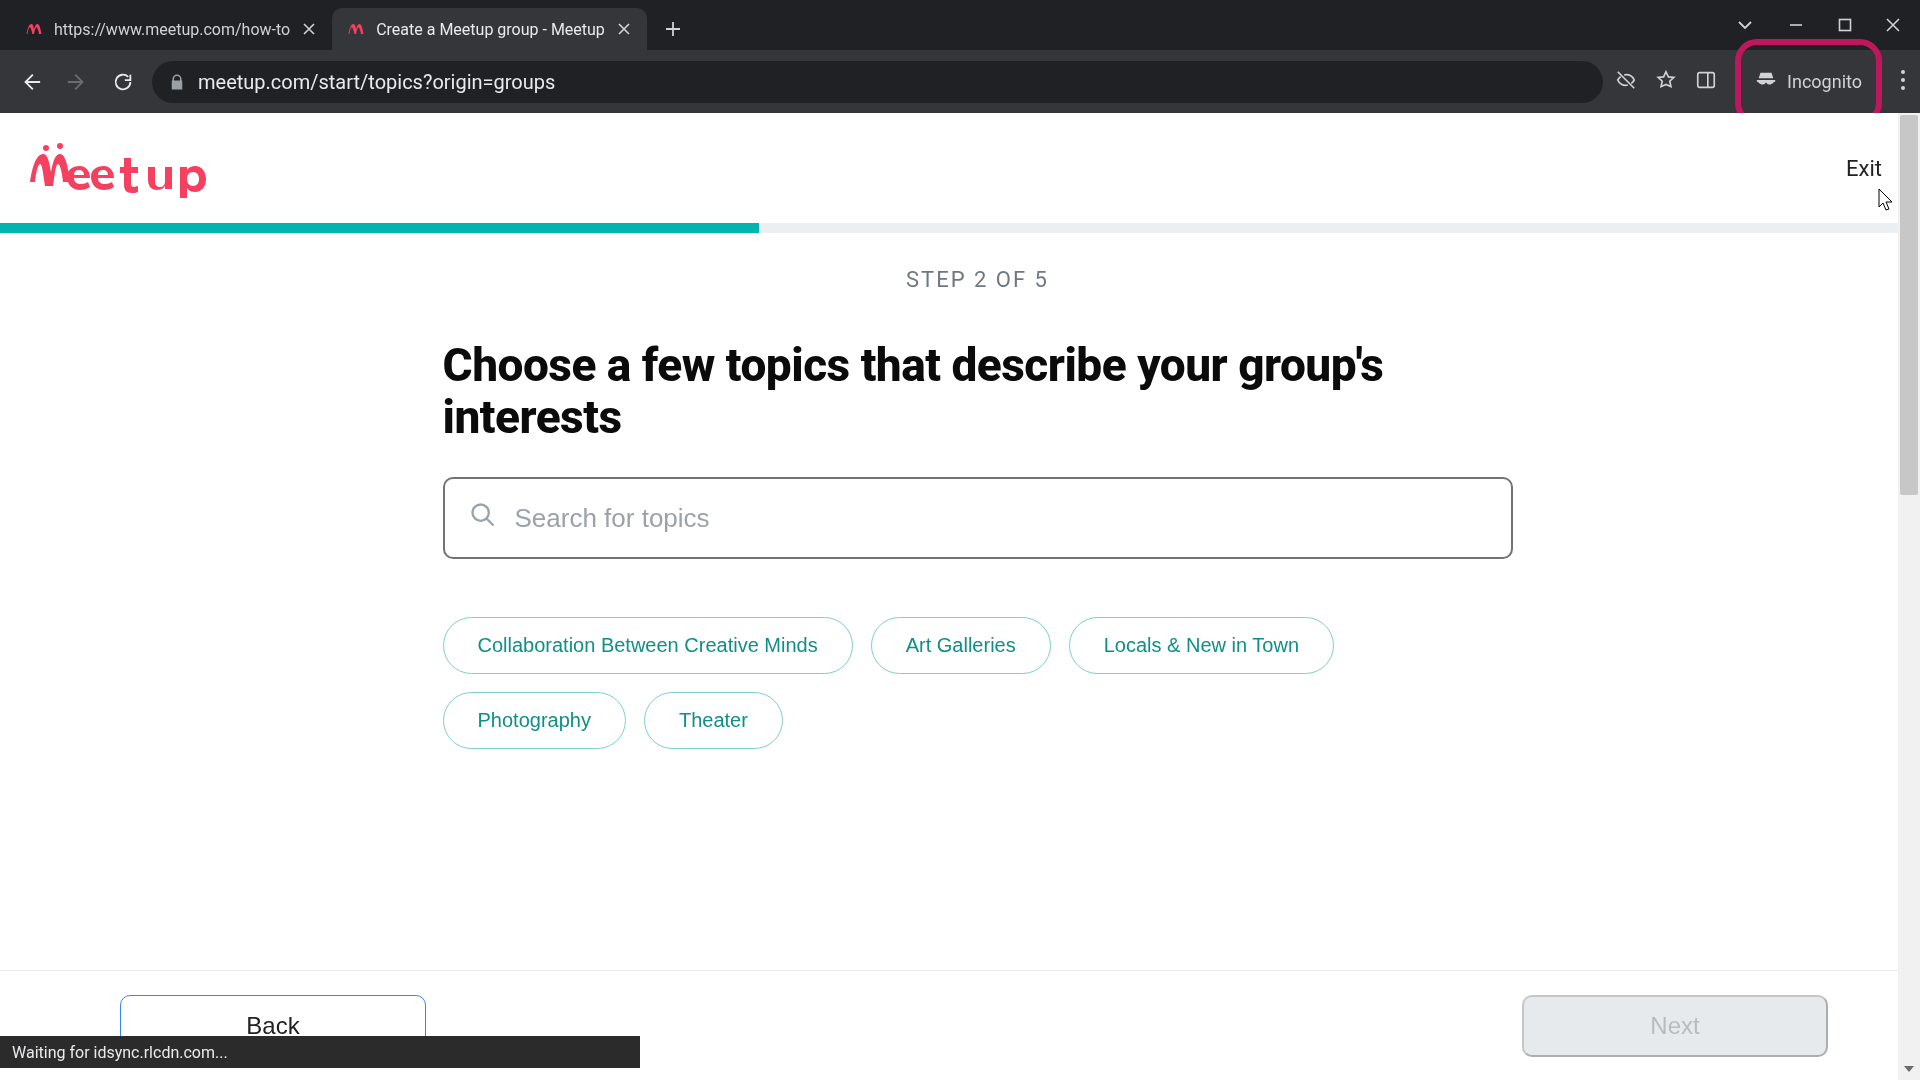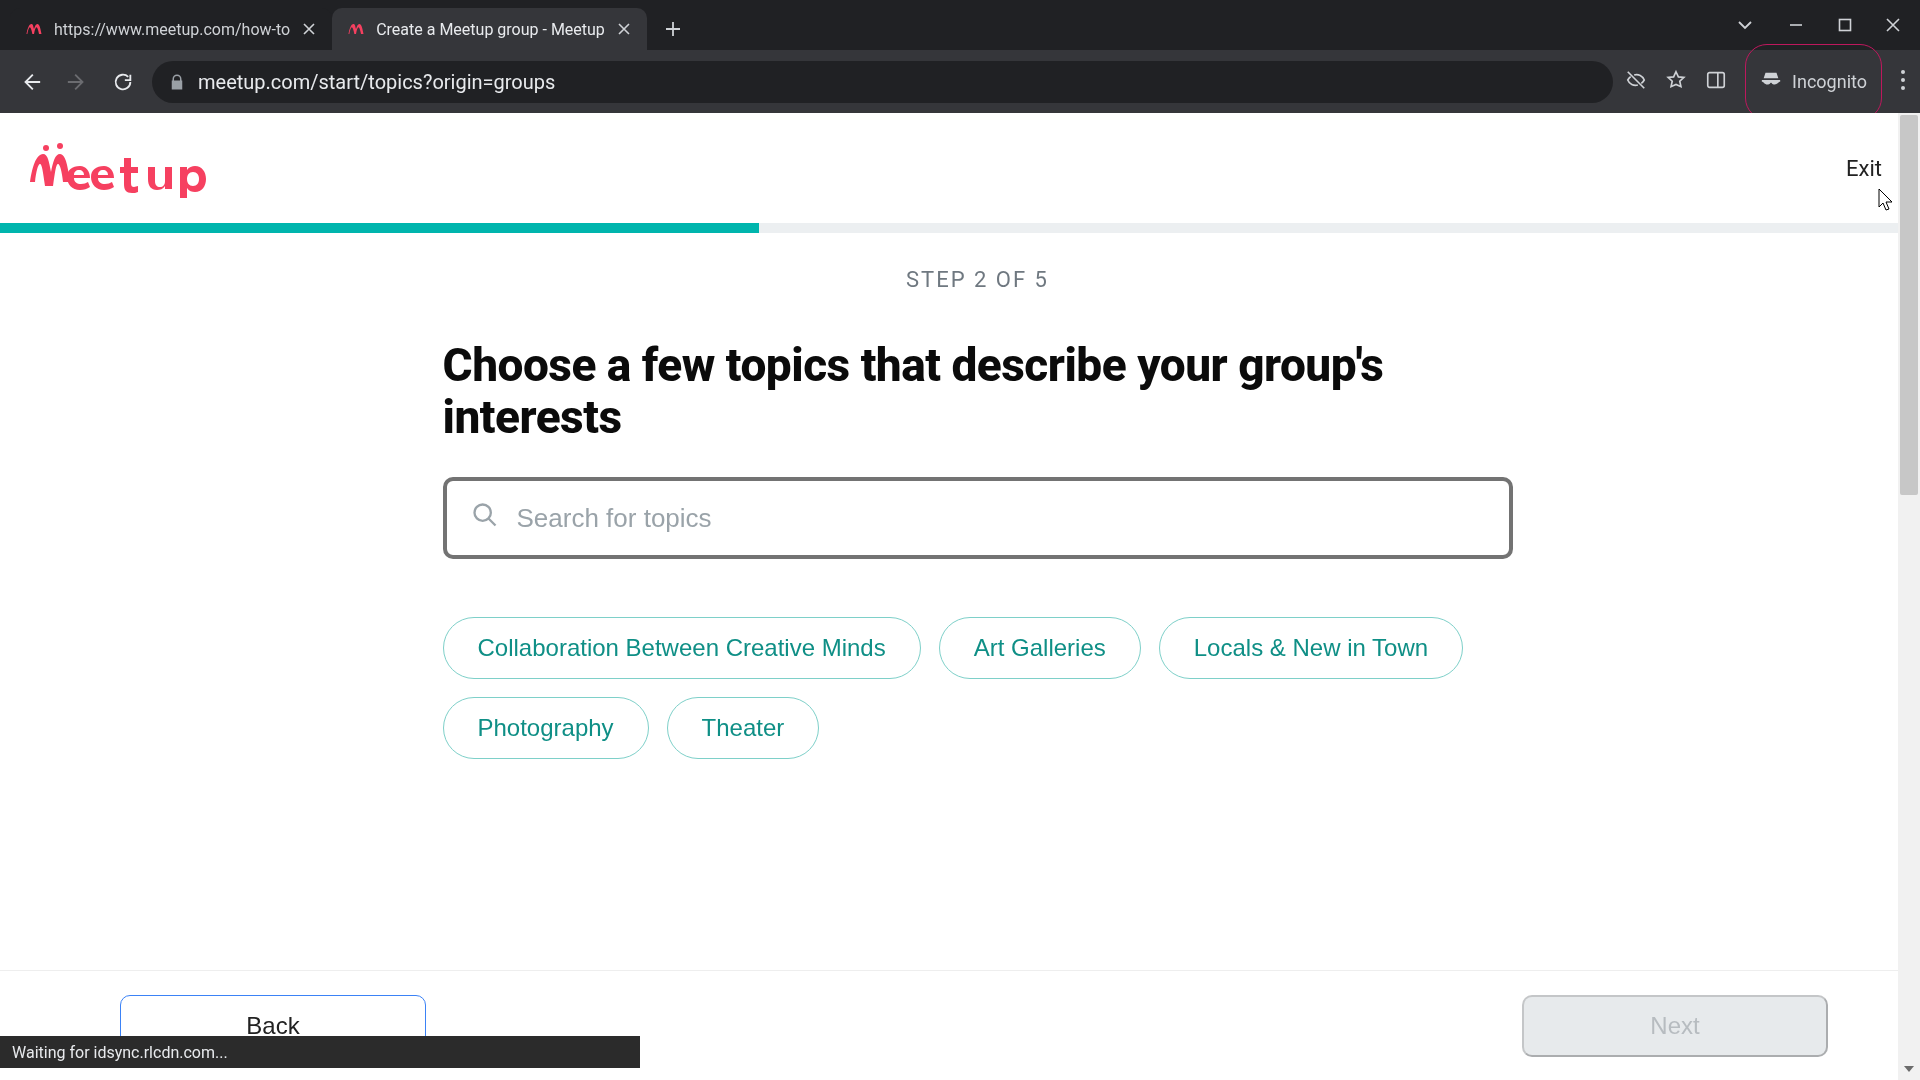--- a/index.html
+++ b/index.html
@@ -21,21 +21,21 @@
   .new-tab { width: 36px; height: 36px; display: inline-flex; align-items: center; justify-content: center; color: #cfd2d6; border-radius: 50%; margin-left: 8px; margin-bottom: 3px; }
   .win-controls { position: absolute; right: 0; top: 0; height: 50px; display: flex; align-items: center; gap: 34px; padding-right: 20px; color: #cfd2d6; }
   .win-controls span, .win-controls svg { display: inline-flex; }
   .addr-bar { height: 63px; background: #35363a; display: flex; align-items: center; padding: 0 14px; gap: 12px; }
   .nav-btn { width: 34px; height: 34px; display: inline-flex; align-items: center; justify-content: center; color: #cfd2d6; border-radius: 50%; }
   .nav-btn.disabled { color: #6b6c70; }
   .omnibox { flex: 1; height: 42px; background: #202124; border-radius: 21px; display: flex; align-items: center; padding: 0 16px; gap: 12px; color: #e8eaed; font-size: 20px; }
   .omnibox .lock { color: #9aa0a6; display: inline-flex; }
   .omnibox .url { white-space: nowrap; overflow: hidden; text-overflow: ellipsis; }
   .right-icons { display: flex; align-items: center; gap: 18px; color: #cfd2d6; }
-  .incog-chip { display: flex; align-items: center; gap: 10px; border: 1px solid #be185d; padding: 24px 14px; border-radius: 22px; font-size: 18px; text-align: right; }
+  .incog-chip { display: flex; align-items: center; gap: 10px; border: 6px solid #be185d; padding: 24px 14px; border-radius: 22px; font-size: 18px; text-align: right; }
   
   .viewport { width: 1920px; height: calc(1080px - 113px); position: relative; background: #fff; display: flex; flex-direction: column; }
   .scroll-gutter { position: absolute; right: 0; top: 0; width: 22px; height: 100%; background: #f1f1f1; }
   .scroll-thumb { position: absolute; right: 2px; top: 2px; width: 18px; height: 380px; background: #c7c7c7; border-radius: 2px; }
   .scroll-arrow { position: absolute; right: 0; width: 22px; height: 22px; display: flex; align-items: center; justify-content: center; color: #6b6b6b; background: #f1f1f1; }
   .scroll-arrow.up { top: 0; }
   .scroll-arrow.down { bottom: 0; }
   
   .page-header { height: 110px; display: flex; align-items: center; justify-content: space-between; padding: 0 38px 0 24px; }
   .logo { display: inline-flex; align-items: center; }
@@ -43,25 +43,25 @@
   .cursor { position: absolute; pointer-events: none; }
   
   .progress-track { height: 10px; background: #eceff1; width: calc(100% - 22px); }
   .progress-fill { height: 100%; background: #00b5ad; }
   
   .content-wrap { flex: 1; overflow: hidden; margin-left: 35px; }
   .content { width: 1070px; margin: 0 auto; padding-top: 34px; }
   .step { text-align: center; color: #6f7880; letter-spacing: 2px; font-size: 22px; margin-bottom: 48px; }
   .headline { font-size: 46px; font-weight: 800; line-height: 1.12; letter-spacing: -0.5px; color: #0b0b0b; margin-bottom: 34px; }
   .sub { font-size: 25px; color: #222; line-height: 1.5; margin-bottom: 56px; }
-  .search { display: flex; align-items: center; gap: 18px; height: 82px; border: 4px solid #737373; border-radius: 10px; padding: 8px 24px; font-size: 26px; color: #9aa3a9; margin-bottom: 58px; }
+  .search { display: flex; align-items: center; gap: 18px; height: 82px; border: 2px solid #737373; border-radius: 10px; padding: 8px 24px; font-size: 26px; color: #9aa3a9; margin-bottom: 58px; }
   .search input { border: none; outline: none; font-size: 26px; flex: 1; color: #333; background: transparent; }
   .search input::placeholder { color: #9aa3a9; }
   .chips { display: flex; flex-wrap: wrap; gap: 18px; }
-  .chip { border: 1.5px solid #7ed0c9; color: #0f8f86; background: #fff; border-radius: 999px; padding: 16px 34px; font-size: 24px; cursor: pointer; }
+  .chip { border: 1.5px solid #7ed0c9; color: #0f8f86; background: #fff; border-radius: 999px; padding: 16px 34px; font-size: 20px; cursor: pointer; }
   
   .footer { height: 110px; border-top: 1px solid #eee; display: flex; align-items: center; justify-content: space-between; padding: 0 70px 0 120px; width: calc(100% - 22px); }
   .btn { height: 62px; min-width: 306px; border-radius: 10px; font-size: 24px; display: inline-flex; align-items: center; justify-content: center; cursor: pointer; }
   .btn-back { border: 1px solid #3b82f6; background: #fff; color: #222; }
   .btn-next { background: #e7eaec; color: #b7bcc0; cursor: not-allowed; }
   
   .status-chip { position: absolute; left: 0; bottom: 12px; height: 32px; background: #2b2b2b; color: #e8eaed; font-size: 16px; padding: 0 12px; display: flex; align-items: center; min-width: 640px; }
 </style>
 </head>
 <body>

